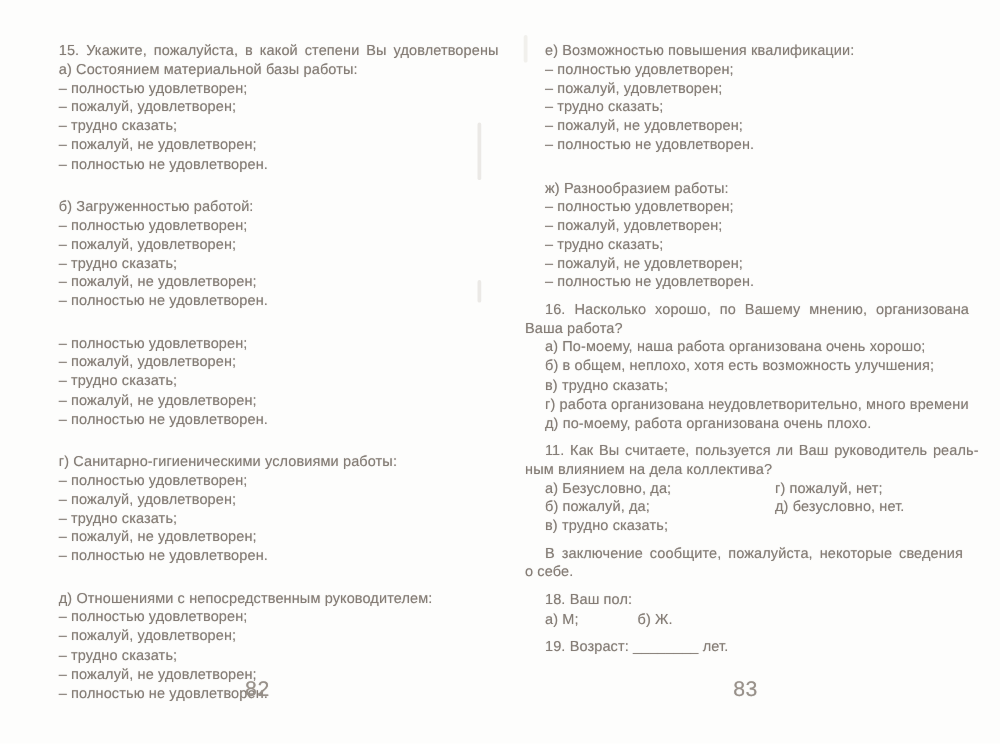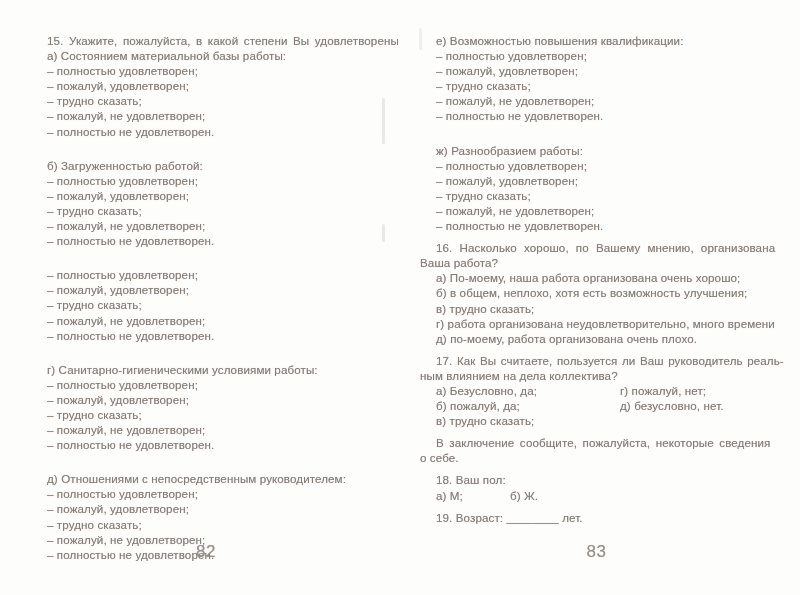--- a/index.html
+++ b/index.html
@@ -147,21 +147,21 @@
       <div class="ln ind ws-wider">16. Насколько хорошо, по Вашему мнению, организована</div>
       <div class="ln">Ваша работа?</div>
       <div class="ln ind">а) По-моему, наша работа организована очень хорошо;</div>
       <div class="ln ind">б) в общем, неплохо, хотя есть возможность улучшения;</div>
       <div class="ln ind">в) трудно сказать;</div>
       <div class="ln ind">г) работа организована неудовлетворительно, много времени</div>
       <div class="ln ind">д) по-моему, работа организована очень плохо.</div>
     </div>
 
     <div class="para">
-      <div class="ln ind ws-slight">17. Как Вы считаете, пользуется ли Ваш руководитель реаль-</div>
+      <div class="ln ind ws-slight">11. Как Вы считаете, пользуется ли Ваш руководитель реаль-</div>
       <div class="ln">ным влиянием на дела коллектива?</div>
       <div class="ln ind two-col-row">
         <span>а) Безусловно, да;</span>
         <span class="col-right">г) пожалуй, нет;</span>
       </div>
       <div class="ln ind two-col-row">
         <span>б) пожалуй, да;</span>
         <span class="col-right">д) безусловно, нет.</span>
       </div>
       <div class="ln ind">в) трудно сказать;</div>

